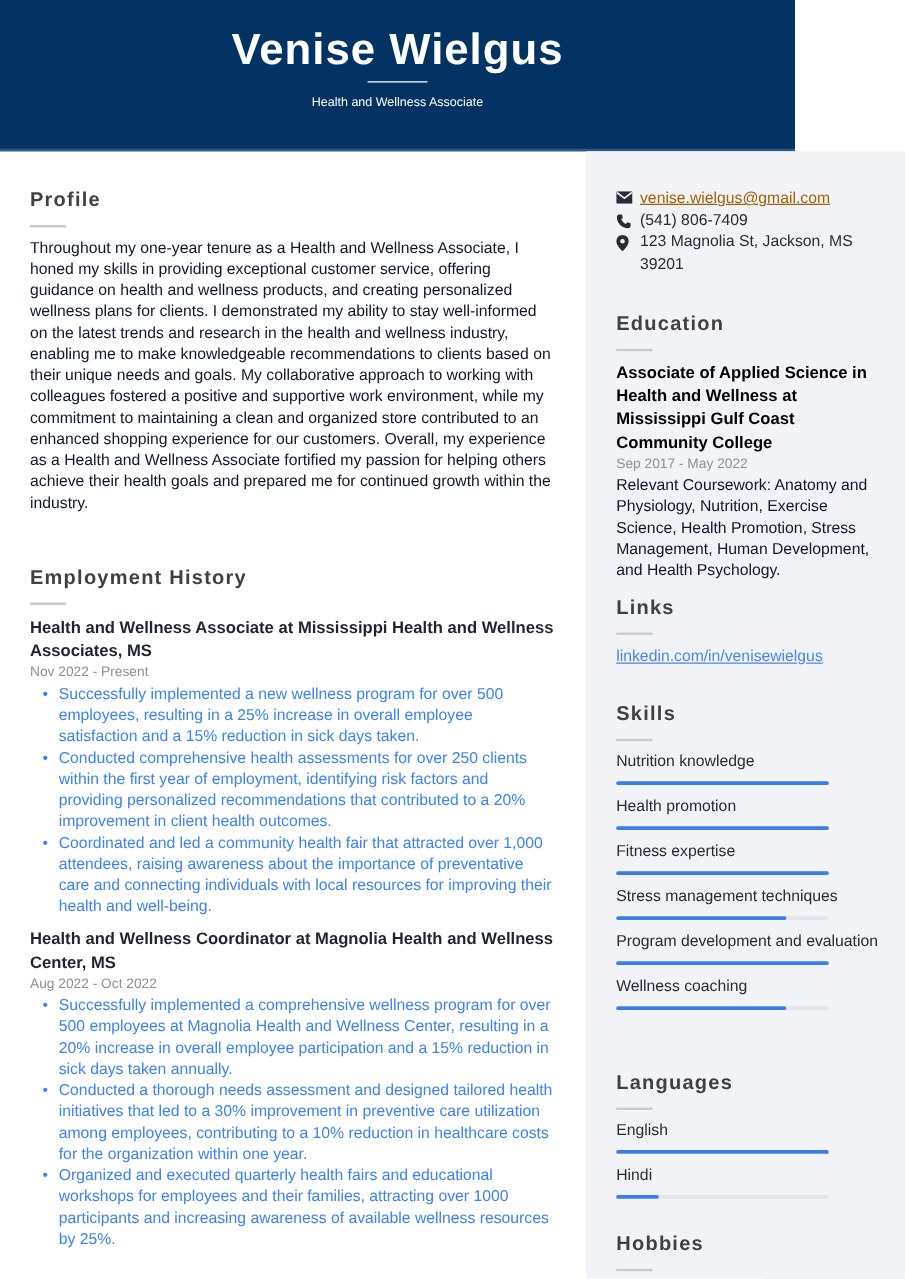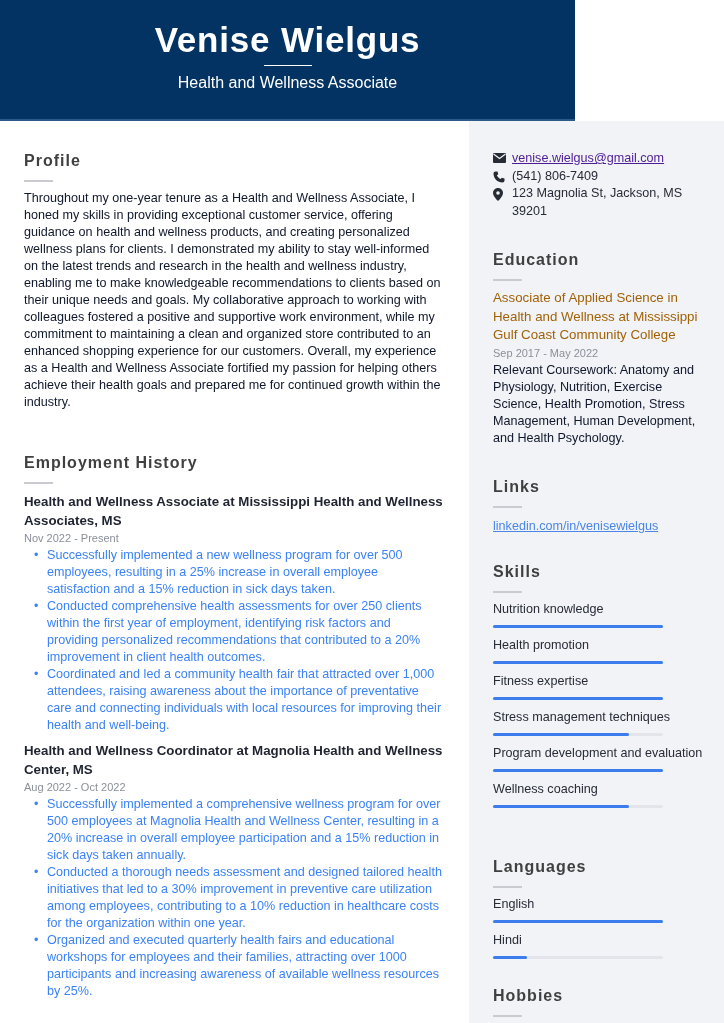--- a/index.html
+++ b/index.html
@@ -1,26 +1,26 @@
 <!DOCTYPE html>
 <html><head>
   <meta charset="utf-8">
   <style>
     * { box-sizing: border-box; margin: 0; padding: 0; }
     html, body { width: 724px; height: 1023px; overflow: hidden; background: #ffffff; }
     body { font-family: "Liberation Sans", "DejaVu Sans", sans-serif; color: #1f2430; position: relative; }
 
     .header {
-      position: absolute; left: 0; top: 0; width: 575px; height: 121px;
+      position: absolute; left: 0; top: 0; width: 636px; height: 121px;
       background: #033363; border-bottom: 2px solid #2b5a88;
       text-align: center; color: #ffffff;
     }
     .header .name { font-size: 35px; font-weight: 600; letter-spacing: 0.8px; padding-top: 20px; line-height: 40px; }
     .header .rule { width: 48px; height: 1px; background: #ffffff; margin: 5px auto 7px auto; }
-    .header .role { font-size: 16px; line-height: 20px; }
+    .header .role { font-size: 10px; line-height: 20px; }
 
     .sidebar {
       position: absolute; left: 469px; top: 121px; width: 255px; height: 902px;
       background: #f2f3f6;
     }
     .main { position: absolute; left: 24px; top: 121px; width: 420px; }
 
     .section-title { font-size: 16px; font-weight: 600; letter-spacing: 1px; color: #404040; line-height: 20px; }
     .section-rule { width: 29px; height: 2px; background: #c9cbd1; margin: 9px 0 8px 0; }
 
@@ -32,24 +32,24 @@
     .job-dates { font-size: 11px; color: #8a8f99; line-height: 16px; margin-bottom: 1px; }
     .bullets { list-style: none; padding-left: 23px; }
     .bullets li { position: relative; font-size: 12.6px; line-height: 17px; color: #3b82f6; }
     .bullets li::before { content: "\2022"; position: absolute; left: -13px; top: 0; }
     .job { margin-bottom: 7px; }
     .certificates { margin-top: 32px; }
 
     .contact { position: absolute; left: 24px; top: 29px; width: 215px; }
     .contact-row { display: flex; align-items: flex-start; font-size: 12.6px; line-height: 17.5px; color: #262b36; }
     .contact-row .ic { width: 19px; flex: 0 0 19px; display: flex; justify-content: flex-start; padding-top: 3px; }
-    .contact-row a { color: #4c1d95; text-decoration: underline; }
+    .contact-row a { color: #a16207; text-decoration: underline; }
 
     .side-section { position: absolute; left: 24px; width: 215px; }
-    .edu-title { font-size: 13.3px; font-weight: 400; line-height: 18.5px; color: #a16207; }
+    .edu-title { font-size: 13.3px; font-weight: 700; line-height: 18.5px; color: #000000; }
     .edu-dates { font-size: 11px; color: #8a8f99; line-height: 16px; margin-bottom: 1px; }
     .link { font-size: 12.6px; color: #4a86e8; line-height: 17px; }
 
     .skill { margin-bottom: 0; }
     .skill-label { font-size: 12.6px; line-height: 17px; color: #262b36; }
     .bar { width: 170px; height: 3px; background: #e3e5ea; border-radius: 2px; margin: 7px 0 9px 0; position: relative; }
     .bar-fill { position: absolute; left: 0; top: 0; height: 3px; background: #3b7ded; border-radius: 2px; }
   </style>
 </head>
 <body>

